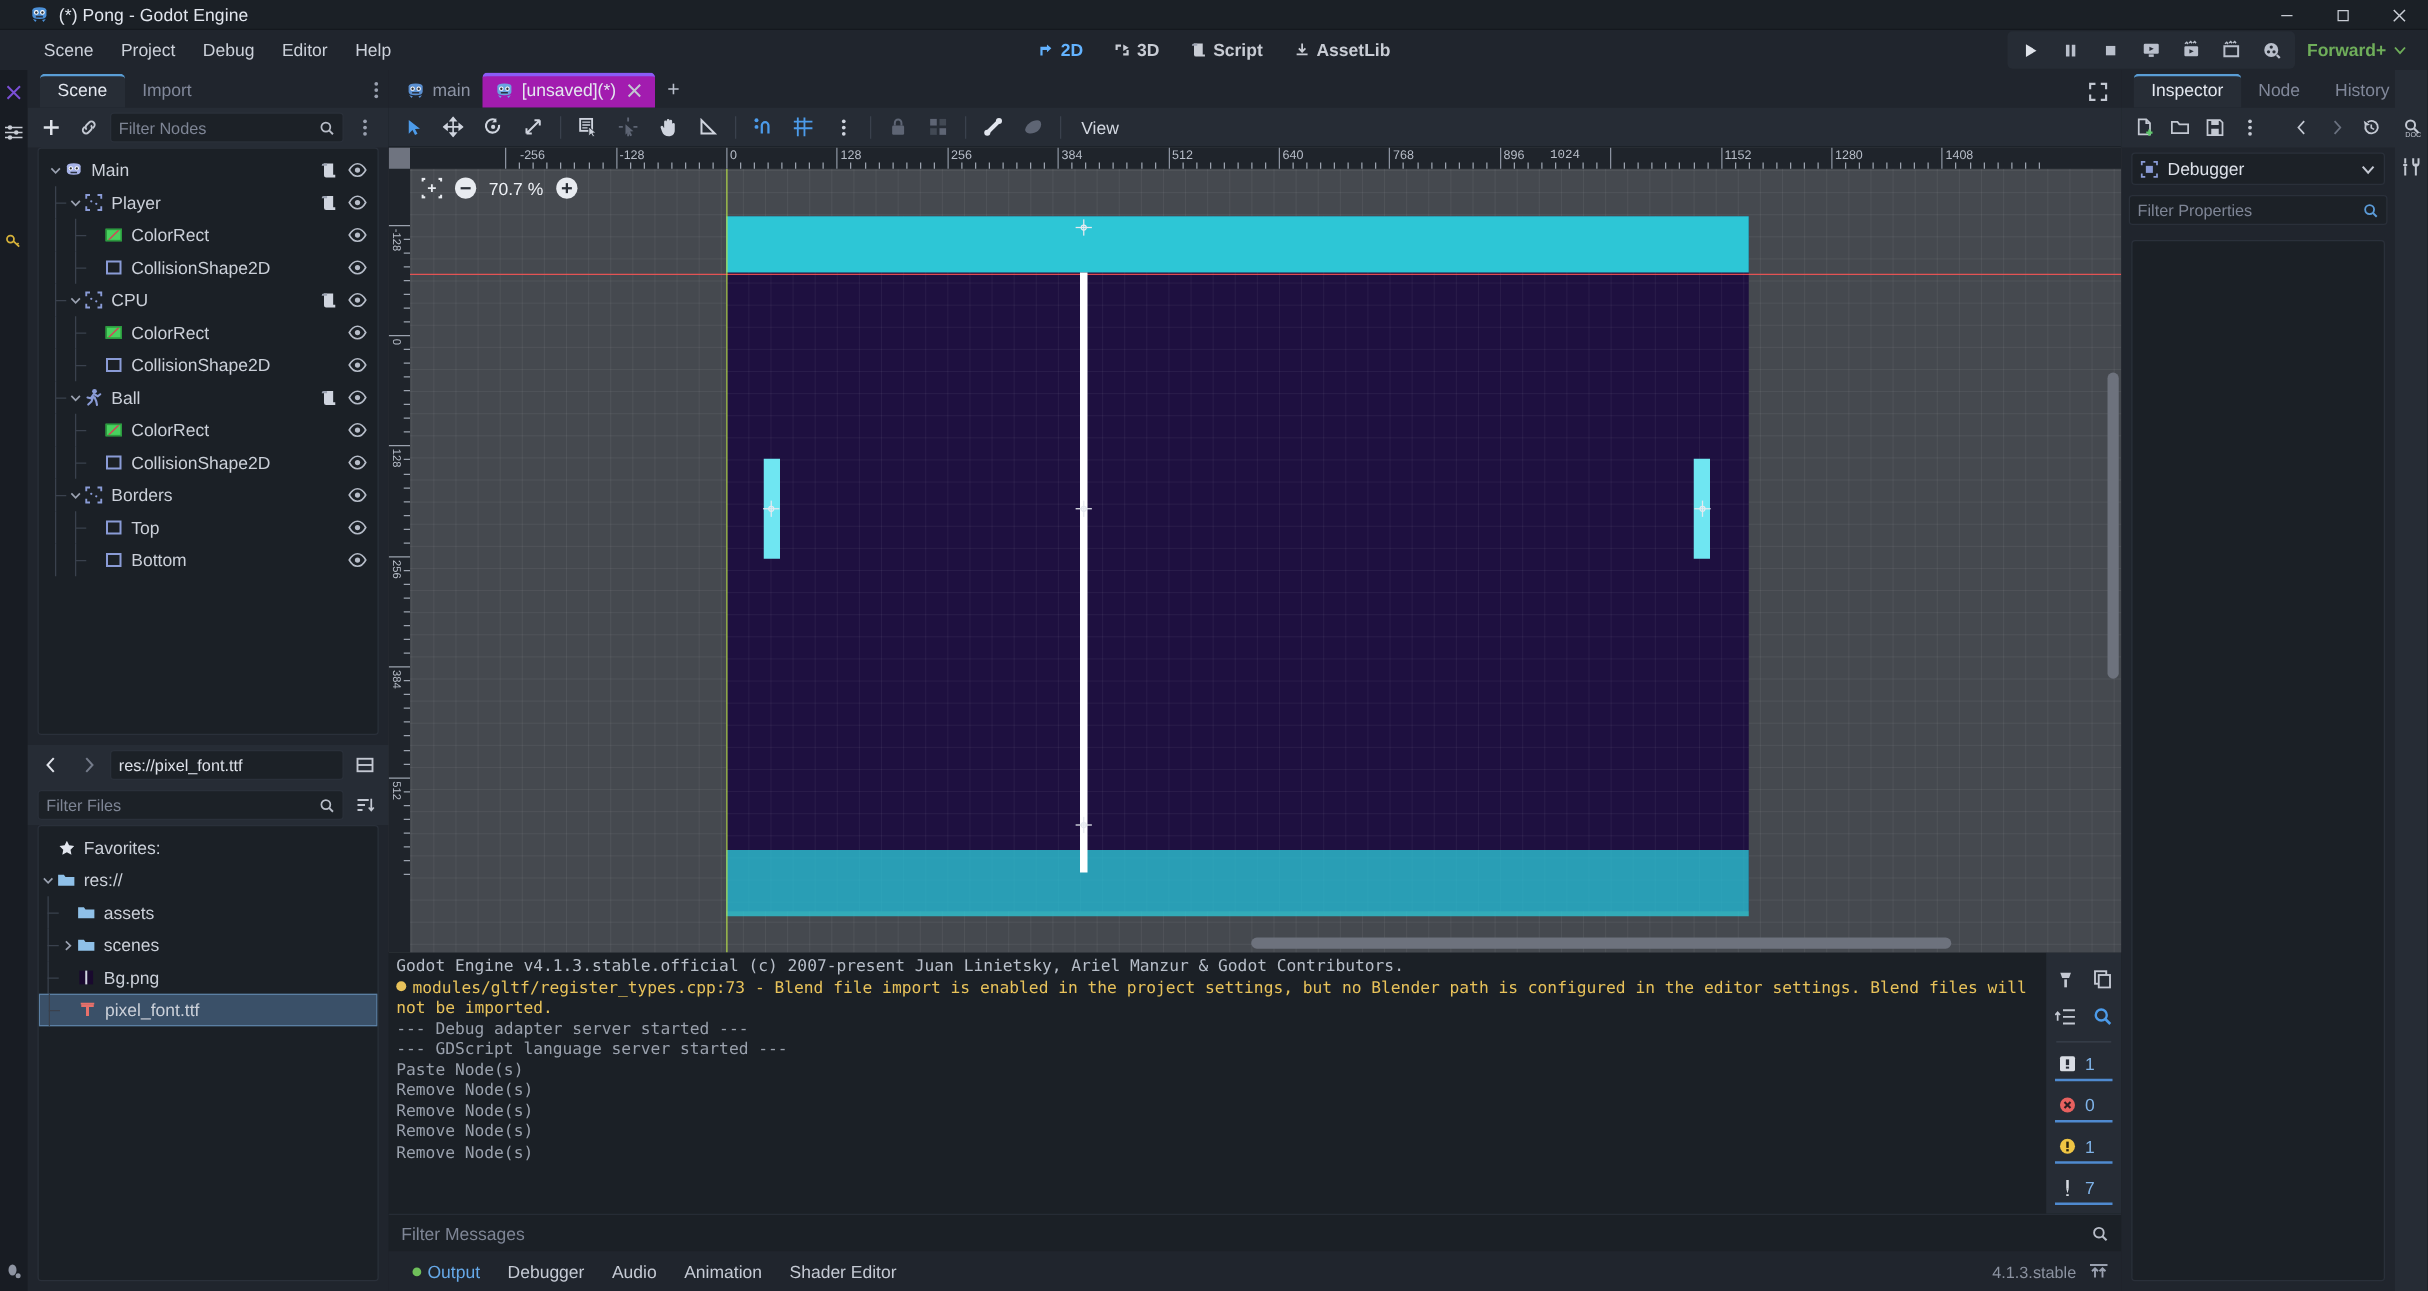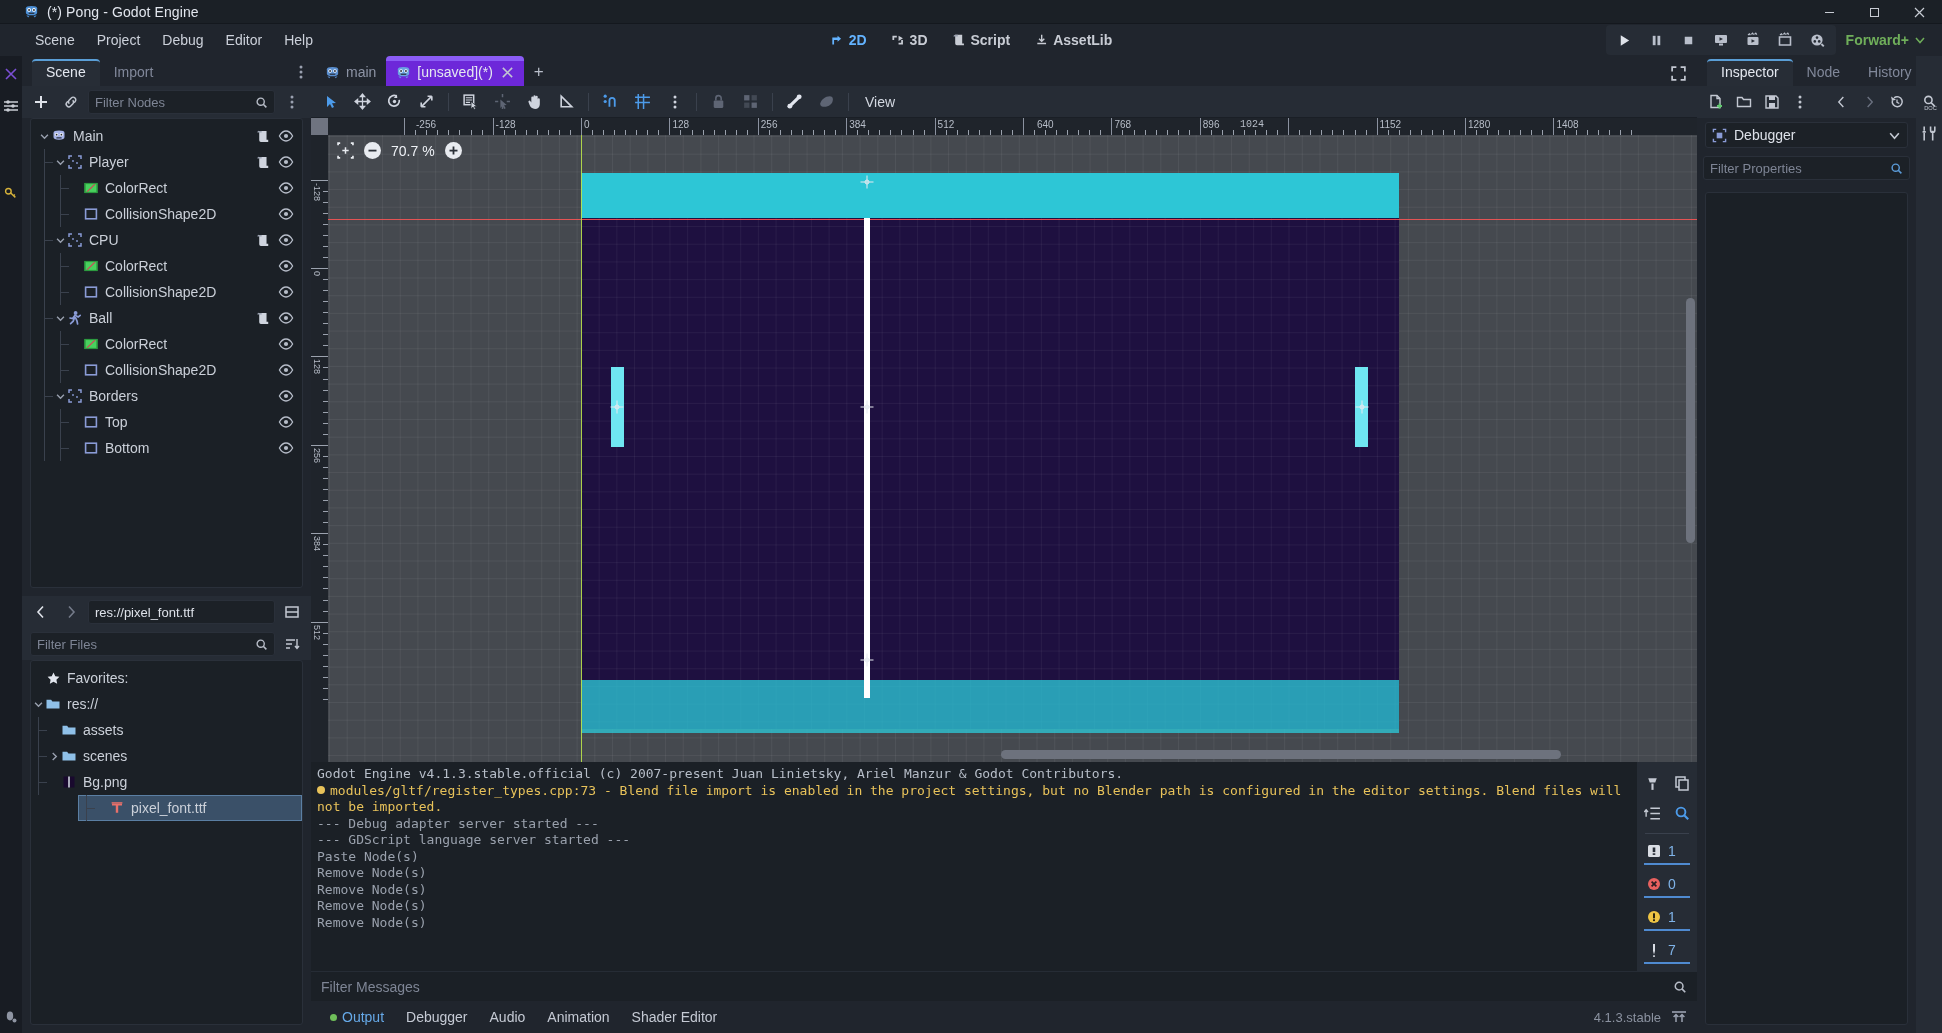--- a/index.html
+++ b/index.html
@@ -66,34 +66,34 @@
     flex: 1 1 auto; height: 24px; background: #1c2127; border: 1px solid #2a303a; border-radius: 3px;
     display: flex; align-items: center; padding: 0 6px; gap: 6px; color: #7e8595; font-size: 13px;
   }
   .searchbox .ph { flex: 1 1 auto; }
 
   .tree {
     flex: 1 1 auto; background: #1b2026; margin: 0 8px 8px 8px; border: 1px solid #2a303a;
     border-radius: 3px; overflow: hidden; padding-top: 4px; position: relative;
   }
   .trow { height: 26px; display: flex; align-items: center; font-size: 14px; color: #cbd0d9; position: relative; padding-right: 8px; }
-  .trow.selected { background: #3a5068; border: 1px solid #5b7fa3; height: 26px; margin-left: 47px; }
+  .trow.selected { background: #3a5068; border: 1px solid #5b7fa3; height: 26px; }
   .twig { width: 16px; height: 26px; flex: 0 0 16px; }
   .arrow { width: 14px; flex: 0 0 14px; display: flex; align-items: center; justify-content: center; color: #9aa1b0; font-size: 9px; }
   .tname { margin-left: 6px; }
   .trow .tail { margin-left: auto; display: flex; align-items: center; gap: 8px; }
 
   
   .ni { width: 16px; height: 16px; flex: 0 0 16px; display: inline-flex; align-items: center; justify-content: center; }
 
   
   .center { flex: 1 1 auto; display: flex; flex-direction: column; min-width: 0; background: #20252d; }
   .scene-tabs { height: 30px; flex: 0 0 30px; display: flex; align-items: flex-end; background: #20252d; padding-left: 4px; position: relative; }
   .stab { display: flex; align-items: center; gap: 6px; font-size: 14px; padding: 5px 10px 6px 10px; color: #8d94a5; border-radius: 4px 4px 0 0; }
-  .stab.active { background: #6d28d9; color: #e4e8f0; border-top: 5px solid #8b5cf6; padding-top: 3px; justify-content: space-between; }
+  .stab.active { background: #a21caf; color: #e4e8f0; border-top: 3px solid #8b5cf6; padding-top: 3px; justify-content: space-between; }
   .stab .x { font-size: 14px; margin-left: 2px; color: #c2c7d1; }
   .plus-tab { padding: 4px 10px; color: #b9bfcb; font-size: 17px; }
   .expand-btn { position: absolute; right: 10px; bottom: 4px; }
 
   .canvas-toolbar {
     height: 32px; flex: 0 0 32px; background: #262c35; display: flex; align-items: center;
     padding: 0 4px; gap: 1px; border-bottom: 1px solid #1a1f26;
   }
   .ctbtn { width: 31px; height: 26px; display: flex; align-items: center; justify-content: center; border-radius: 3px; color: #cfd4de; }
   .ctbtn.act { color: #4c9bea; }
@@ -1125,21 +1125,21 @@
             <div class="rtickM" style="left: 623.6px;"></div>
             <div class="rlabel" style="left: 626.6px;">512</div>
             <div class="rtick" style="left: 634.65px;"></div>
             <div class="rtick" style="left: 645.7px;"></div>
             <div class="rtick" style="left: 656.75px;"></div>
             <div class="rtick" style="left: 667.8px;"></div>
             <div class="rtick" style="left: 678.85px;"></div>
             <div class="rtick" style="left: 689.9px;"></div>
             <div class="rtick" style="left: 700.95px;"></div>
             <div class="rtickM" style="left: 712px;"></div>
-            <div class="rlabel" style="left: 715px; margin-left: 11px;">640</div>
+            <div class="rlabel" style="left: 715px;">640</div>
             <div class="rtick" style="left: 723.05px;"></div>
             <div class="rtick" style="left: 734.1px;"></div>
             <div class="rtick" style="left: 745.15px;"></div>
             <div class="rtick" style="left: 756.2px;"></div>
             <div class="rtick" style="left: 767.25px;"></div>
             <div class="rtick" style="left: 778.3px;"></div>
             <div class="rtick" style="left: 789.35px;"></div>
             <div class="rtickM" style="left: 800.4px;"></div>
             <div class="rlabel" style="left: 803.4px;">768</div>
             <div class="rtick" style="left: 811.45px;"></div>

